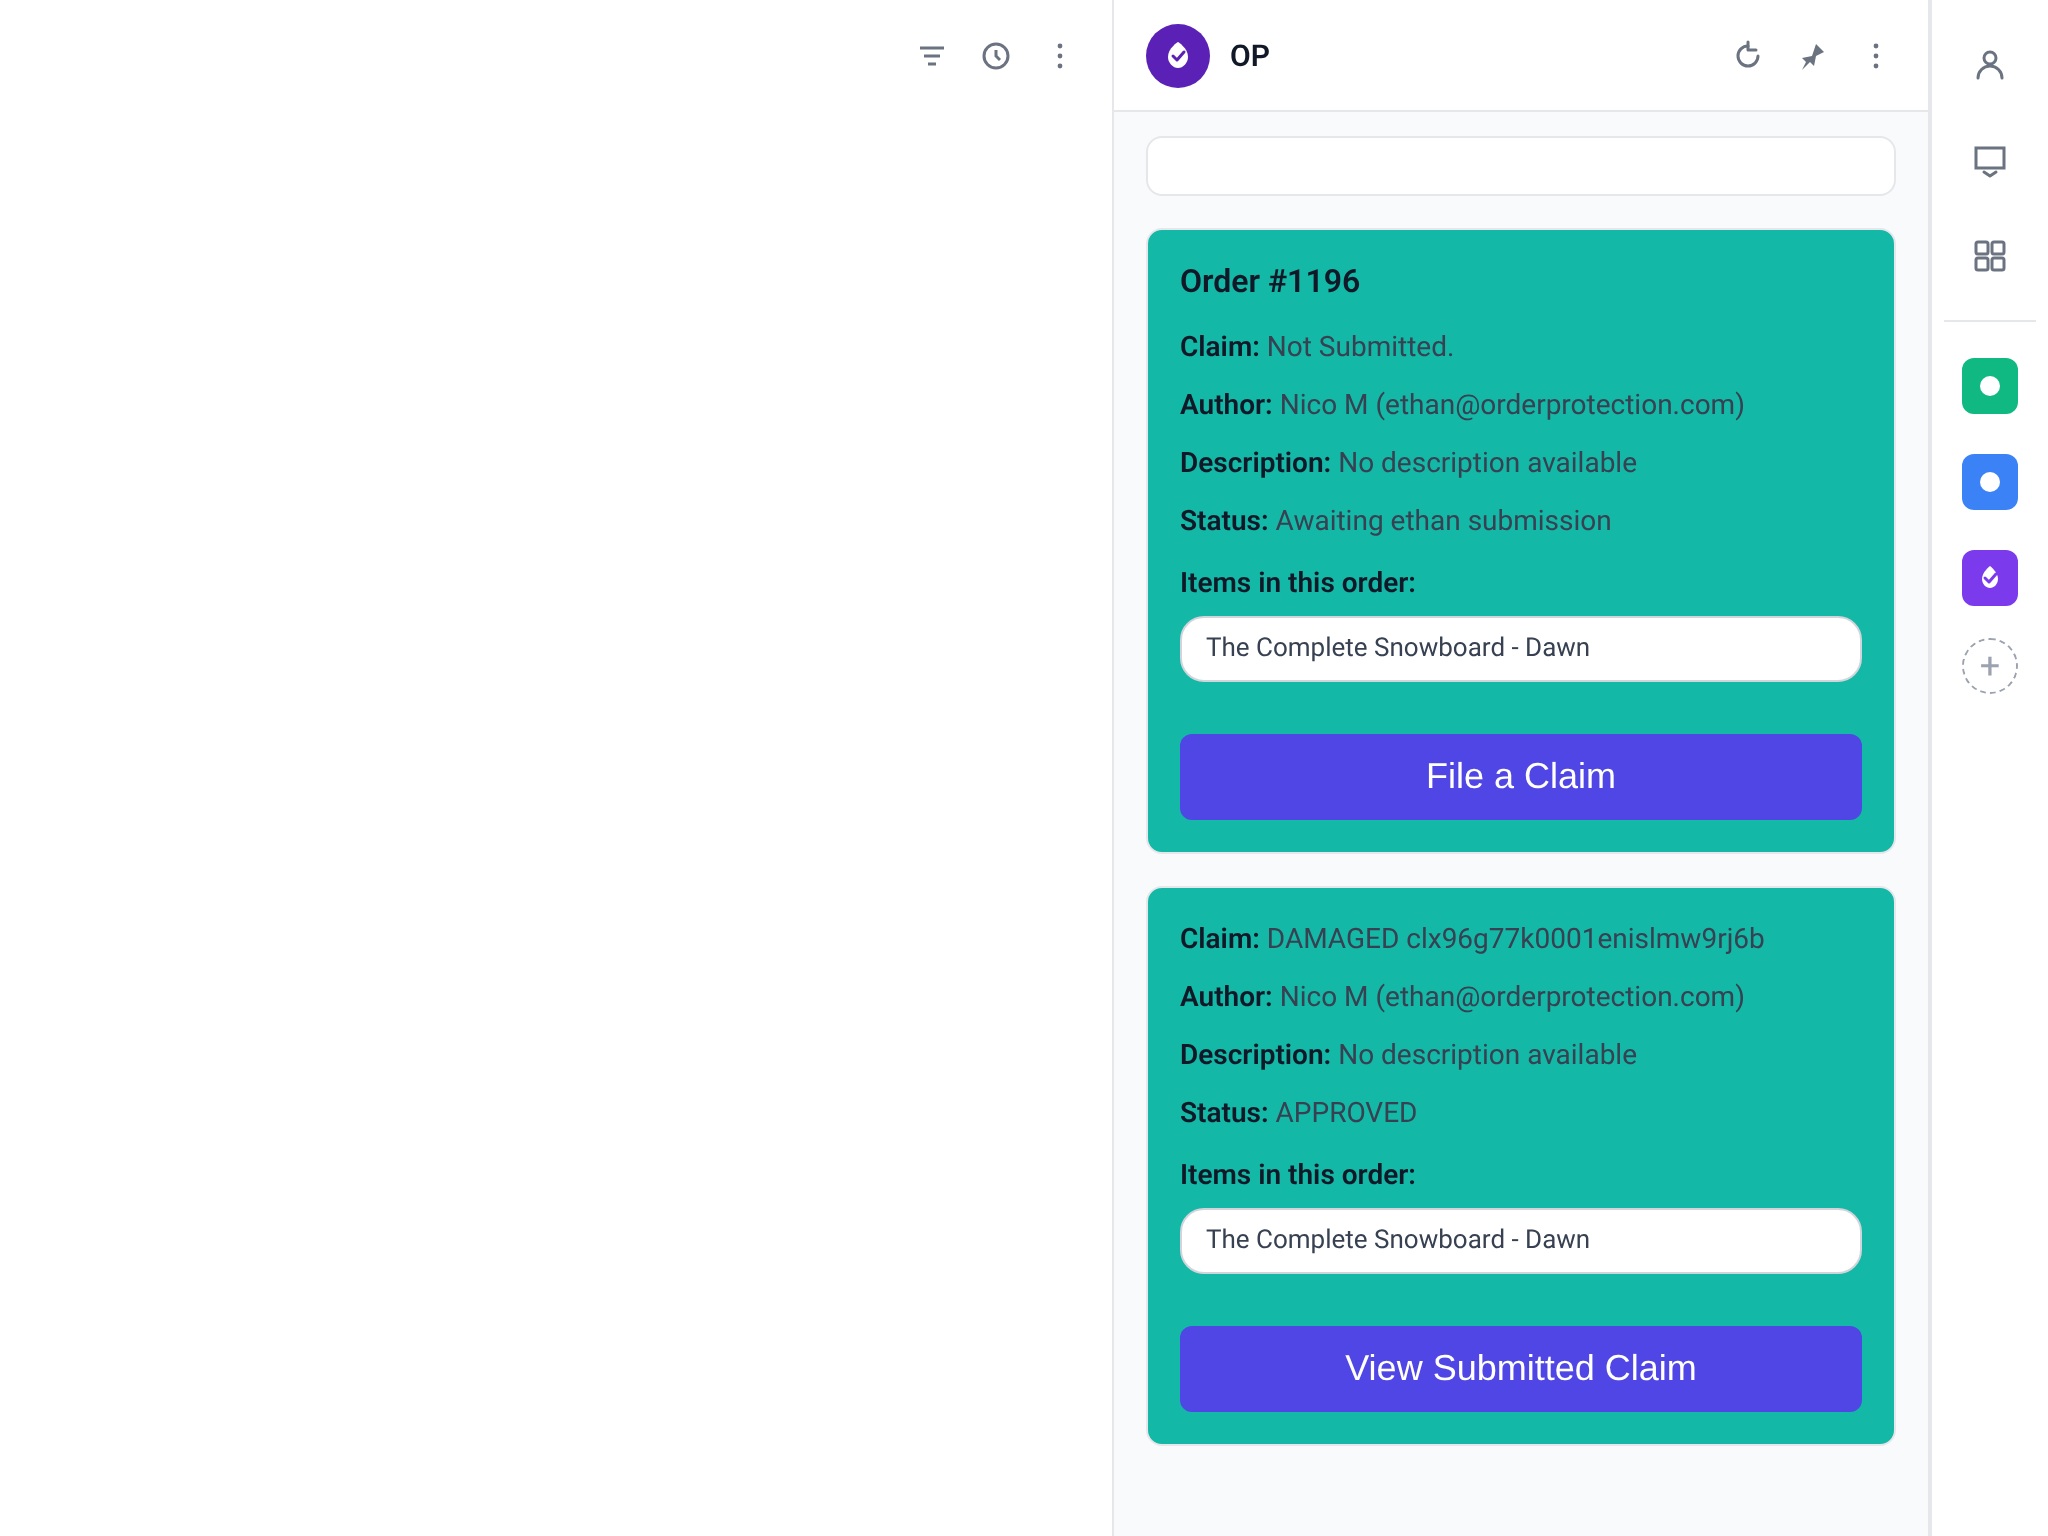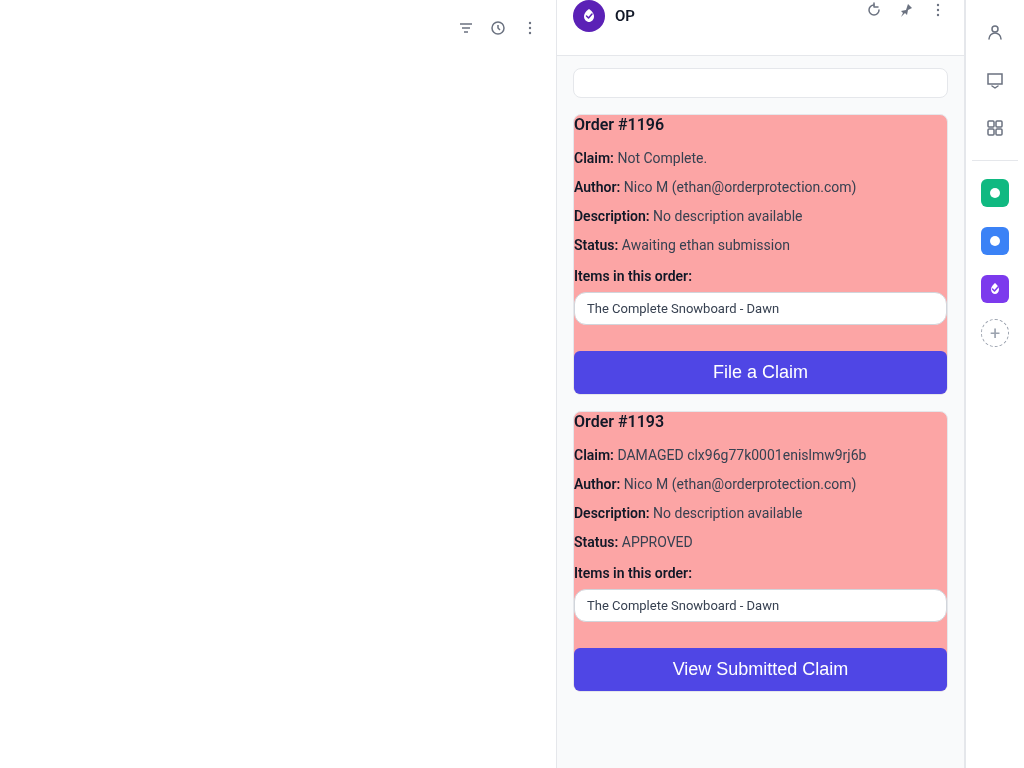--- a/index.html
+++ b/index.html
@@ -53,21 +53,21 @@
       overflow: hidden;
     }
 
     
     .main-header {
       background: #fff;
       border-bottom: 1px solid #e5e7eb;
       padding: 0 16px;
       height: 56px;
       display: flex;
-      align-items: flex-start;
+      align-items: center;
       justify-content: space-between;
       flex-shrink: 0;
     }
 
     .header-left {
       display: flex;
       align-items: center;
       gap: 10px;
     }
 
@@ -119,24 +119,25 @@
     .main-content::-webkit-scrollbar-track {
       background: #f1f1f1;
     }
     .main-content::-webkit-scrollbar-thumb {
       background: #c1c1c1;
       border-radius: 3px;
     }
 
     
     .order-card {
-      background: #fca5a5;
+      background: #14b8a6;
       border: 1px solid #e5e7eb;
       border-radius: 8px;
       margin-bottom: 16px;
+      padding: 16px;
     }
 
     .order-title {
       font-size: 16px;
       font-weight: 600;
       color: #111827;
       margin-bottom: 14px;
     }
 
     .order-field {
@@ -325,21 +326,21 @@
 
   <div class="main-content">
 
     <div class="partial-card"></div>
 
     <div class="order-card">
       <div class="order-title">Order #1196</div>
 
       <div class="order-field">
         <span class="order-field-label">Claim:</span>
-        <span>Not Complete.</span>
+        <span>Not Submitted.</span>
       </div>
 
       <div class="order-field">
         <span class="order-field-label">Author:</span>
         <span>Nico M (ethan@orderprotection.com)</span>
       </div>
 
       <div class="order-field">
         <span class="order-field-label">Description:</span>
         <span>No description available</span>
@@ -352,21 +353,20 @@
 
       <div class="items-section">
         <div class="items-label">Items in this order:</div>
         <div class="item-badge">The Complete Snowboard - Dawn</div>
       </div>
 
       <button class="btn-primary">File a Claim</button>
     </div>
 
     <div class="order-card">
-      <div class="order-title">Order #1193</div>
 
       <div class="order-field">
         <span class="order-field-label">Claim:</span>
         <span>DAMAGED clx96g77k0001enislmw9rj6b</span>
       </div>
 
       <div class="order-field">
         <span class="order-field-label">Author:</span>
         <span>Nico M (ethan@orderprotection.com)</span>
       </div>

